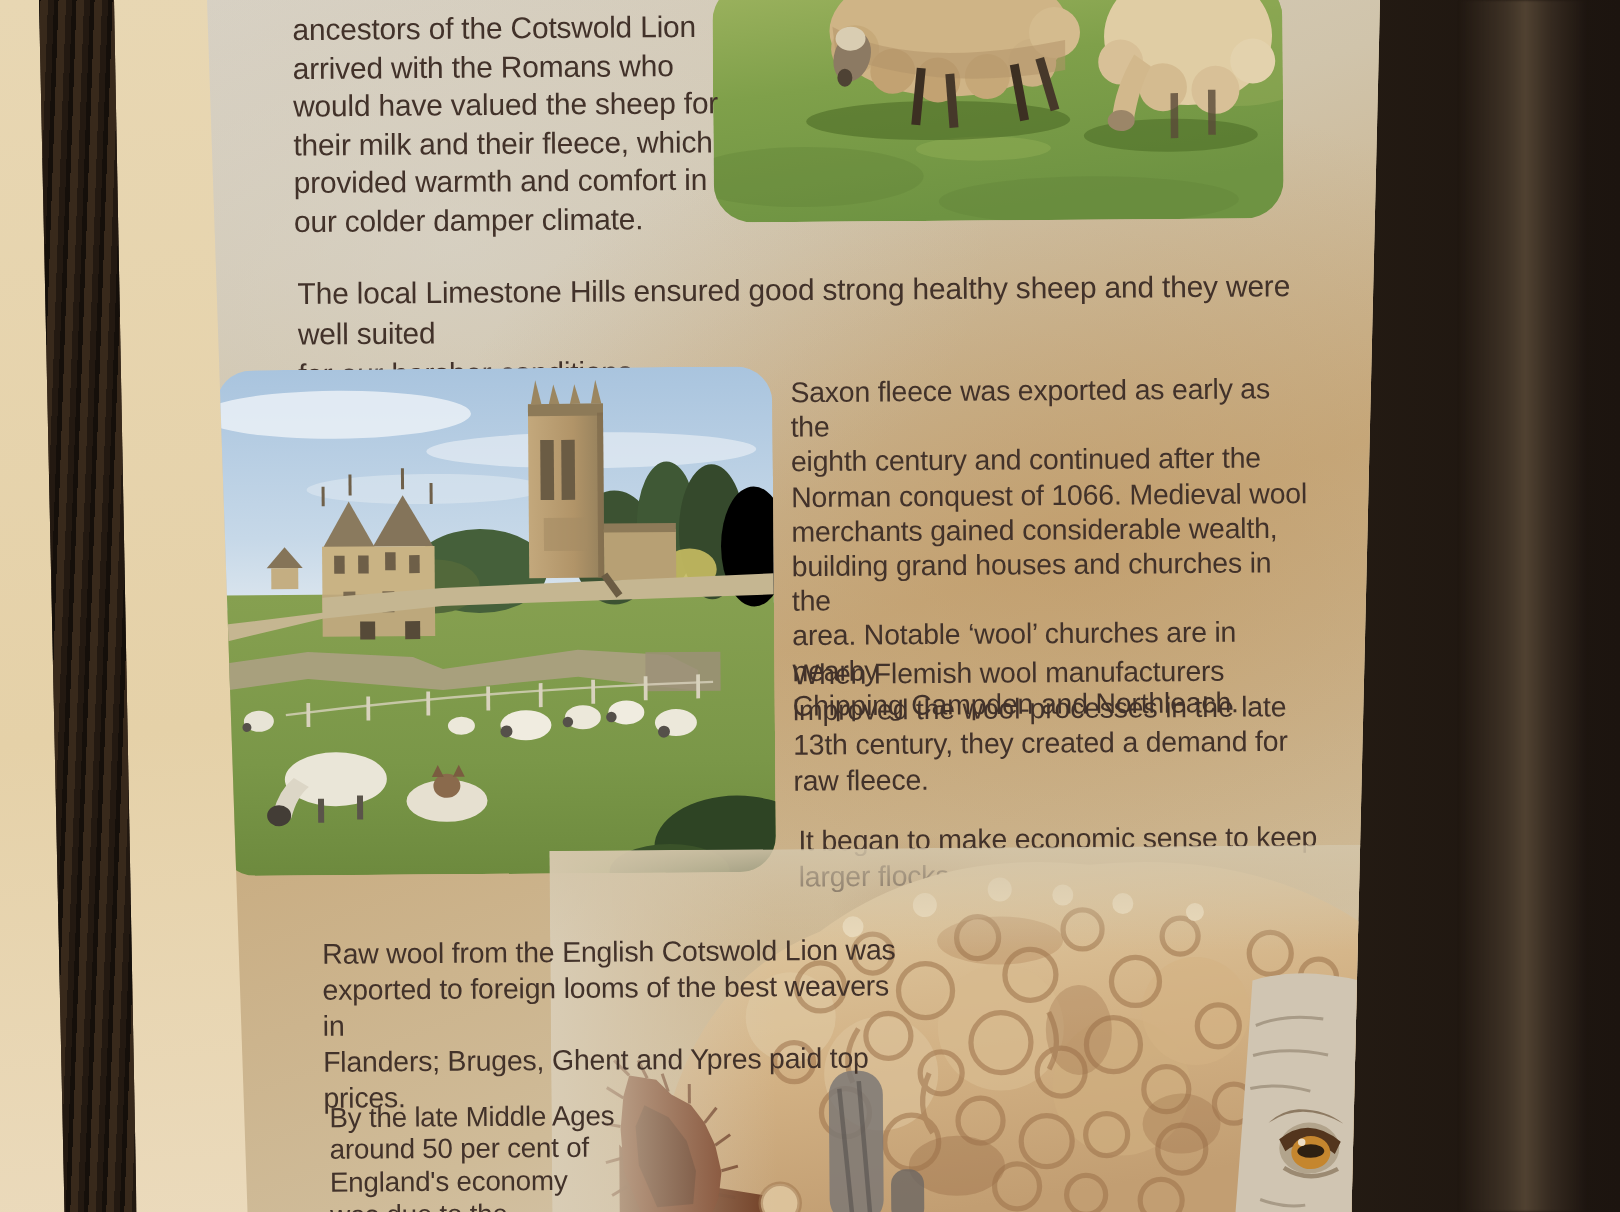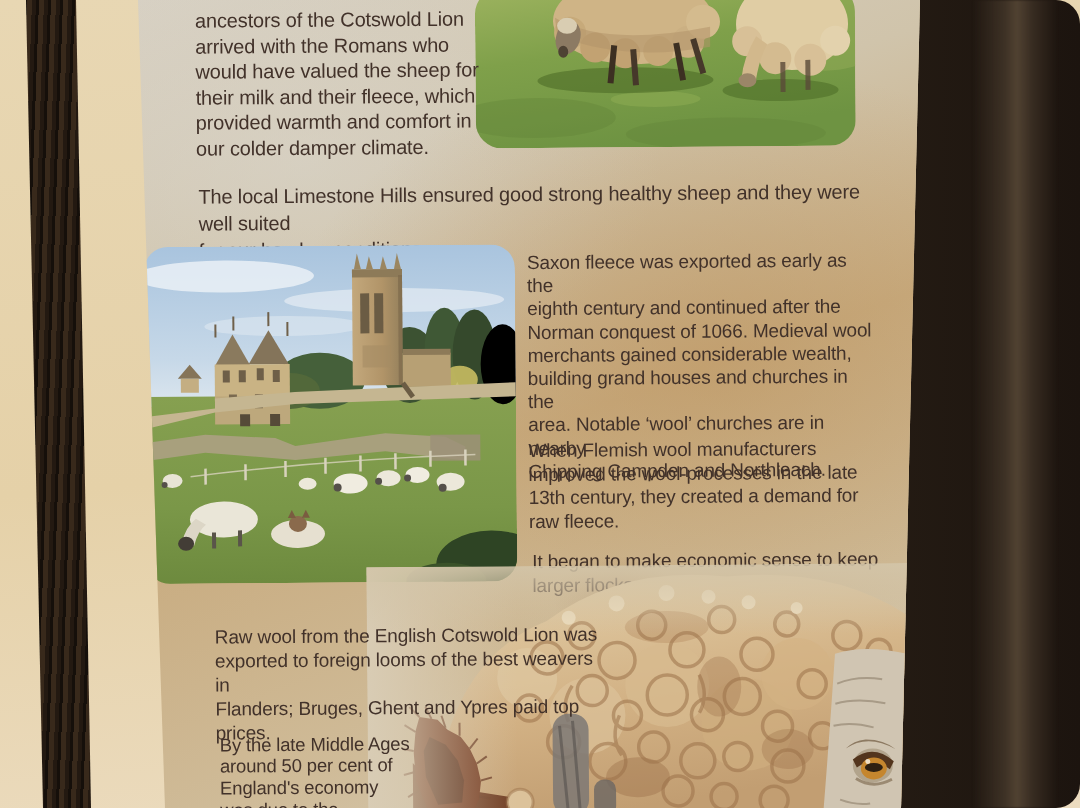--- a/index.html
+++ b/index.html
@@ -1,21 +1,21 @@
 <!DOCTYPE html>
 <html><head>
 <meta charset="utf-8">
 <style>
   html,body{margin:0;padding:0;background:#111;}
   #canvas{
     position:relative;width:1080px;height:808px;overflow:hidden;
     background:linear-gradient(175deg,#e8d7b3 0%,#e5d1a8 55%,#ecdcc0 100%);
     font-family:"Liberation Sans",sans-serif;
   }
-  .layer{position:absolute;inset:0;border-radius:24px;}
+  .layer{position:absolute;inset:0;}
   
   #frame-dark-strip{
     clip-path:polygon(26px 0,76px 0,91px 808px,43px 808px);
     background:
       repeating-linear-gradient(92deg,#150f0a 0 3px,#38291b 3px 8px,#231911 8px 12px),
       linear-gradient(180deg,#32251a,#2a1f15);
   }
   #frame-wood{
     clip-path:polygon(76px 0,138px 0,165px 808px,91px 808px);
     background:

